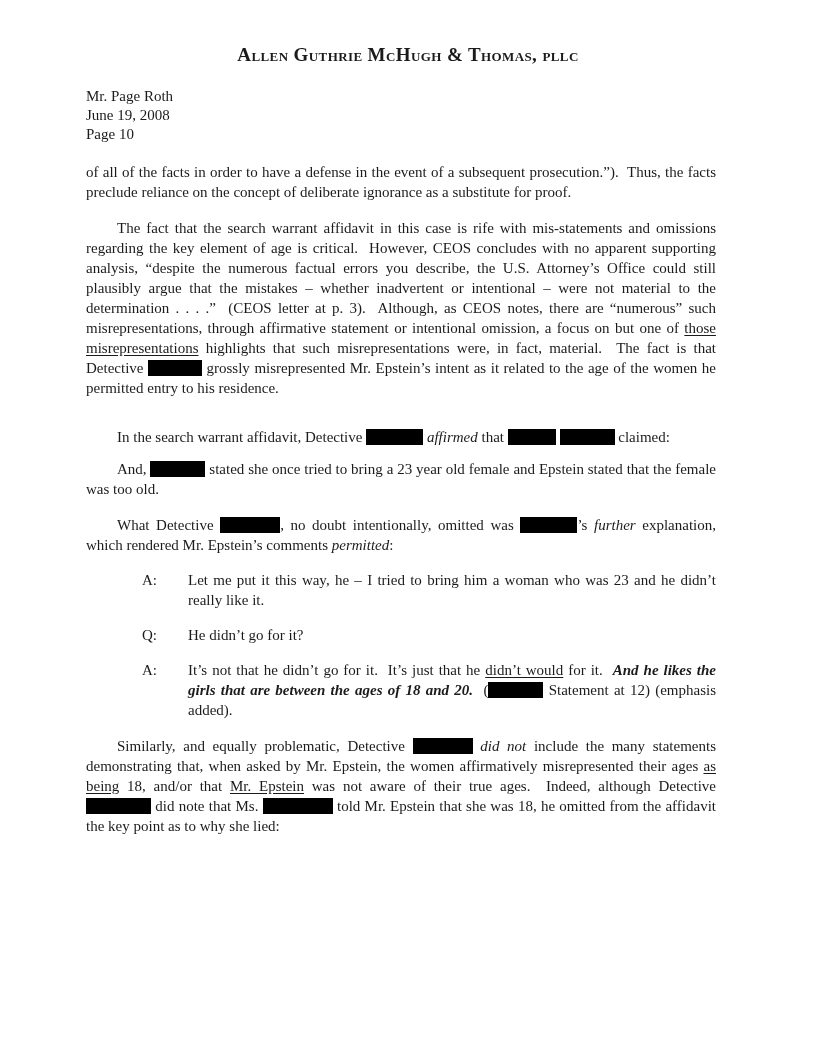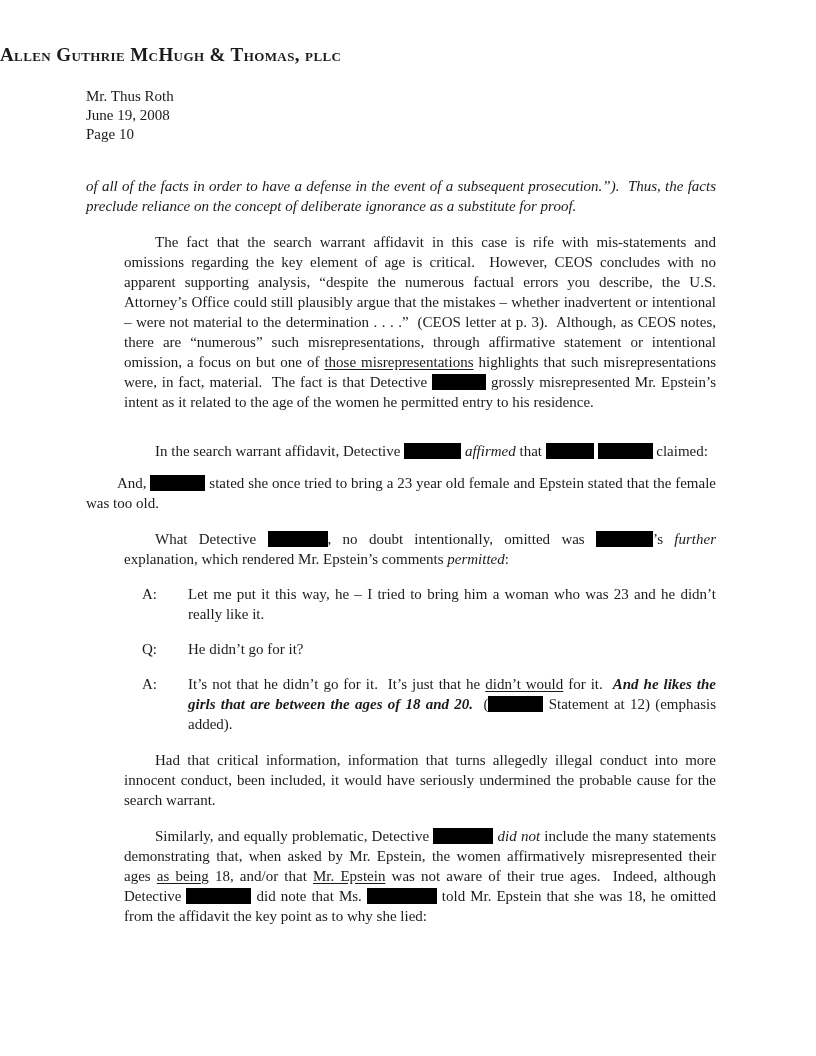--- a/index.html
+++ b/index.html
@@ -10,20 +10,21 @@
     background: #ffffff;
     overflow: hidden;
     font-family: "Liberation Serif", "DejaVu Serif", serif;
     color: #1b1b1b;
   }
   .letterhead {
     position: absolute;
     top: 44px;
     left: 0;
     right: 0;
+    text-align: center;
     font-weight: bold;
     font-variant: small-caps;
     font-size: 19px;
     letter-spacing: 0.4px;
   }
   .recipient {
     position: absolute;
     top: 87px;
     left: 86px;
     font-size: 15px;
@@ -33,22 +34,22 @@
     position: absolute;
     top: 162px;
     left: 86px;
     width: 630px;
     font-size: 15px;
     line-height: 20px;
   }
   .doc-body p { margin: 16px 0 0 0; }
   p.para  { text-align: justify; }
   p.quote { text-align: justify; text-indent: 31px; }
-  p.first { margin-top: 14px; font-style: italic; }
-  p.indent { text-indent: 31px; margin-left: 38px; }
+  p.first { margin-top: 0; }
+  p.indent { text-indent: 31px; }
   p.wide  { margin-top: 29px; }
   p.tight { margin-top: 12px; }
   .qa {
     position: relative;
     margin: 15px 0 0 102px;
     text-align: justify;
   }
   .qa-label { position: absolute; left: -46px; top: 0; }
   .redaction {
     display: inline-block;
@@ -60,30 +61,29 @@
   em.it { }
   strong.bi { font-style: italic; font-weight: bold; }
 </style>
 </head>
 <body>
 
 <div class="page">
   <div class="letterhead">Allen Guthrie McHugh &amp; Thomas, pllc</div>
 
   <div class="recipient">
-    <div>Mr. Thus Roth</div>
+    <div>Mr. Page Roth</div>
     <div>June 19, 2008</div>
     <div>Page 10</div>
   </div>
 
   <div class="doc-body">
       <p class="para first">of all of the facts in order to have a defense in the event of a subsequent prosecution.”).&nbsp; Thus, the facts preclude reliance on the concept of deliberate ignorance as a substitute for proof.</p>
       <p class="para indent">The fact that the search warrant affidavit in this case is rife with mis-statements and omissions regarding the key element of age is critical.&nbsp; However, CEOS concludes with no apparent supporting analysis, “despite the numerous factual errors you describe, the U.S. Attorney’s Office could still plausibly argue that the mistakes – whether inadvertent or intentional – were not material to the determination . . . .”&nbsp; (CEOS letter at p. 3).&nbsp; Although, as CEOS notes, there are “numerous” such misrepresentations, through affirmative statement or intentional omission, a focus on but one of <span class="ul">those misrepresentations</span> highlights that such misrepresentations were, in fact, material.&nbsp; The fact is that Detective <span class="redaction" style="width: 54px;"></span> grossly misrepresented Mr. Epstein’s intent as it related to the age of the women he permitted entry to his residence.</p>
       <p class="para indent wide">In the search warrant affidavit, Detective <span class="redaction" style="width: 57px;"></span> <em class="it">affirmed</em> that <span class="redaction" style="width: 48px;"></span> <span class="redaction" style="width: 55px;"></span> claimed:</p>
       <p class="quote tight">And, <span class="redaction" style="width: 55px;"></span> stated she once tried to bring a 23 year old female and Epstein stated that the female was too old.</p>
       <p class="para indent">What Detective <span class="redaction" style="width: 60px;"></span>, no doubt intentionally, omitted was <span class="redaction" style="width: 57px;"></span>’s <em class="it">further</em> explanation, which rendered Mr. Epstein’s comments <em class="it">permitted</em>:</p>
       <div class="qa"><span class="qa-label">A:</span><span>Let me put it this way, he – I tried to bring him a woman who was 23 and he didn’t really like it.</span></div>
       <div class="qa"><span class="qa-label">Q:</span><span>He didn’t go for it?</span></div>
       <div class="qa"><span class="qa-label">A:</span><span>It’s not that he didn’t go for it.&nbsp; It’s just that he <span class="ul">didn’t would</span> for it.&nbsp; <strong class="bi">And he likes the girls that are between the ages of 18 and 20.</strong>&nbsp; (<span class="redaction" style="width: 55px;"></span> Statement at 12) (emphasis added).</span></div>
-      <p class="para indent">Had that critical information, information that turns allegedly illegal conduct into more innocent conduct, been included, it would have seriously undermined the probable cause for the search warrant.</p>
       <p class="para indent">Similarly, and equally problematic, Detective <span class="redaction" style="width: 60px;"></span> <em class="it">did not</em> include the many statements demonstrating that, when asked by Mr. Epstein, the women affirmatively misrepresented their ages <span class="ul">as being</span> 18, and/or that <span class="ul">Mr. Epstein</span> was not aware of their true ages.&nbsp; Indeed, although Detective <span class="redaction" style="width: 65px;"></span> did note that Ms. <span class="redaction" style="width: 70px;"></span> told Mr. Epstein that she was 18, he omitted from the affidavit the key point as to why she lied:</p>
     </div>
 </div>
 
 </body></html>

